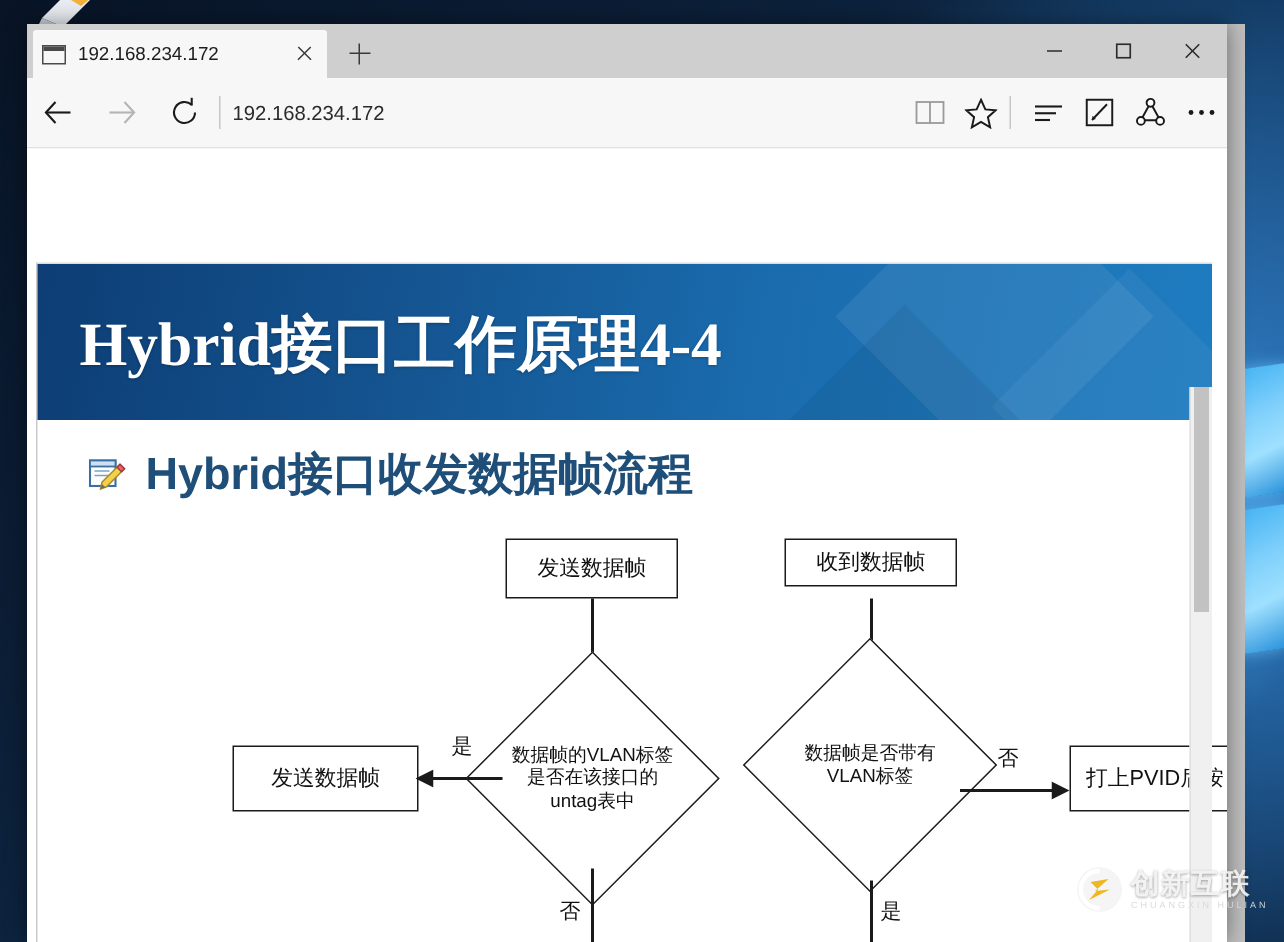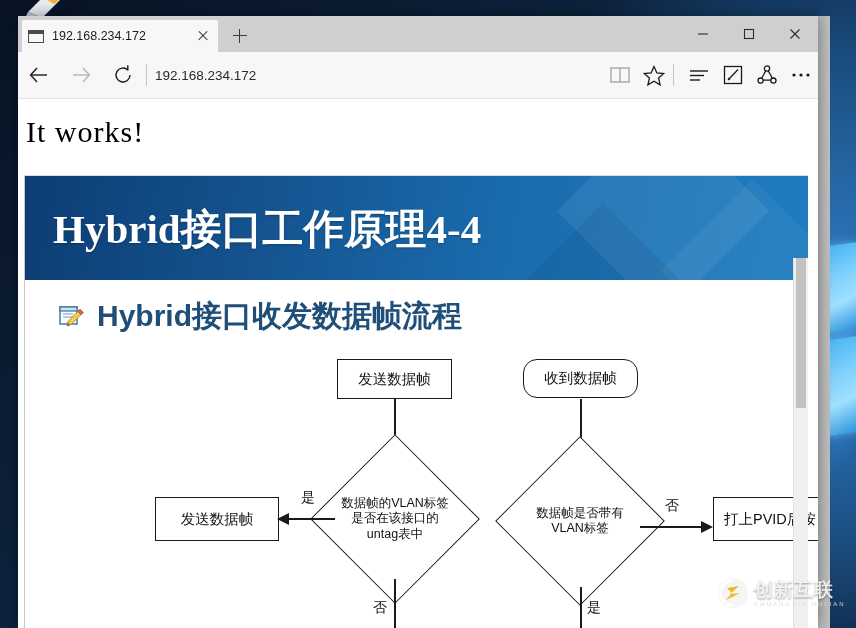--- a/index.html
+++ b/index.html
@@ -214,21 +214,20 @@
     <div class="toolico">
       <svg width="22" height="8" viewBox="0 0 22 8">
         <circle cx="4" cy="4" r="1.6" fill="#1a1a1a"></circle>
         <circle cx="11" cy="4" r="1.6" fill="#1a1a1a"></circle>
         <circle cx="18" cy="4" r="1.6" fill="#1a1a1a"></circle>
       </svg>
     </div>
   </div>
 
   <div class="page">
-    <div class="itworks">It works!</div>
 
     <div class="pagewrap">
 
       <div class="slide-banner">
         <div class="hexa hx1"></div>
         <div class="hexa hx2"></div>
         <div class="hexa hx3"></div>
         <div class="slide-title">Hybrid接口工作原理4-4</div>
       </div>
 
@@ -244,40 +243,40 @@
         </svg>
         <div class="subhead-text">Hybrid接口收发数据帧流程</div>
       </div>
 
       <div class="flow">
 
         <div class="fbox" style="left:312px;top:22px;width:115px;height:40px;">
           <span>发送数据帧</span>
         </div>
 
-        <div class="fbox" style="left:498px;top:22px;width:115px;height:39px;border-radius:14px;">
+        <div class="fbox" style="left:498px;top:22px;width:115px;height:32px;">
           <span>收到数据帧</span>
         </div>
 
         <div class="conn" style="left:369px;top:62px;width:1.6px;height:58px;"></div>
         <svg style="position:absolute;left:363px;top:114px;" width="14" height="12">
             <polygon points="7,12 1,0 13,0" fill="#1a1a1a"></polygon>
           </svg>
 
         <div class="conn" style="left:555px;top:62px;width:1.6px;height:58px;"></div>
         <svg style="position:absolute;left:549px;top:114px;" width="14" height="12">
             <polygon points="7,12 1,0 13,0" fill="#1a1a1a"></polygon>
           </svg>
 
         <div class="fdia" style="left:310px;top:122px;width:120px;height:120px;">
           <div class="dshape"></div>
           <div class="dtext">数据帧的VLAN标签是否在该接口的untag表中</div>
         </div>
 
-        <div class="fdia" style="left:495px;top:124px;width:120px;height:120px;">
+        <div class="fdia" style="left:495px;top:113px;width:120px;height:120px;">
           <div class="dshape"></div>
           <div class="dtext">数据帧是否带有VLAN标签</div>
         </div>
 
         <div class="fbox" style="left:130px;top:160px;width:124px;height:44px;">
           <span>发送数据帧</span>
         </div>
 
         <div class="fbox" style="left:688px;top:160px;width:118px;height:44px;justify-content:flex-start;padding-left:10px;">
           <span style="white-space:nowrap;">打上PVID后按</span>

